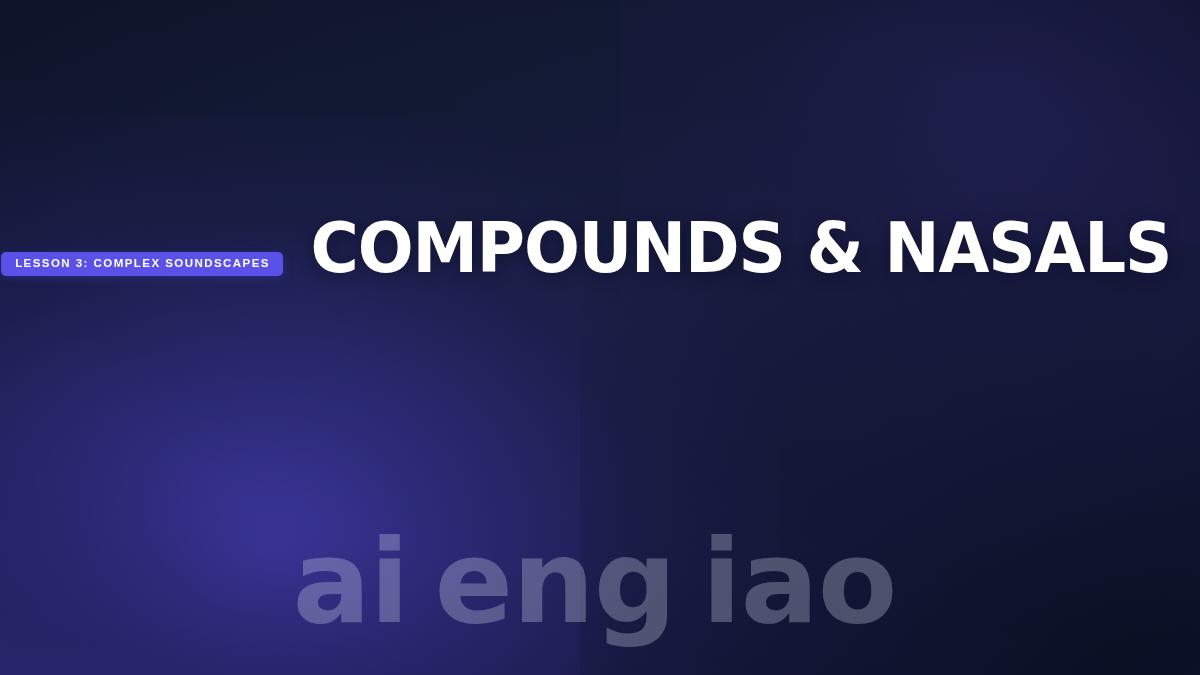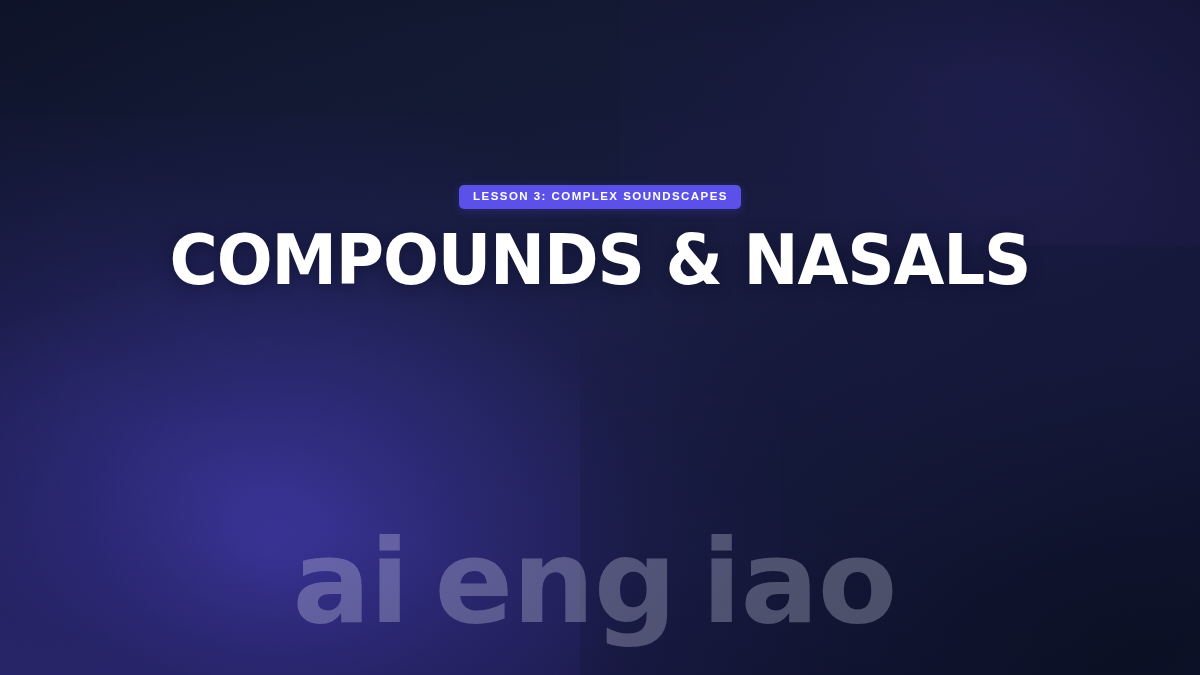--- a/index.html
+++ b/index.html
@@ -102,21 +102,21 @@
   .deco-row .deco-word { margin: 0 13px; }
 
   
   .content {
     position: absolute;
     left: 0;
     right: 0;
     top: 0;
     height: 510px;
     display: flex;
-    flex-direction: column;
+    flex-direction: row;
     align-items: center;
     justify-content: center;
     padding-top: 18px;
     box-sizing: border-box;
   }
 
   .badge {
     display: inline-block;
     background: #5b51e8;
     color: #ffffff;

